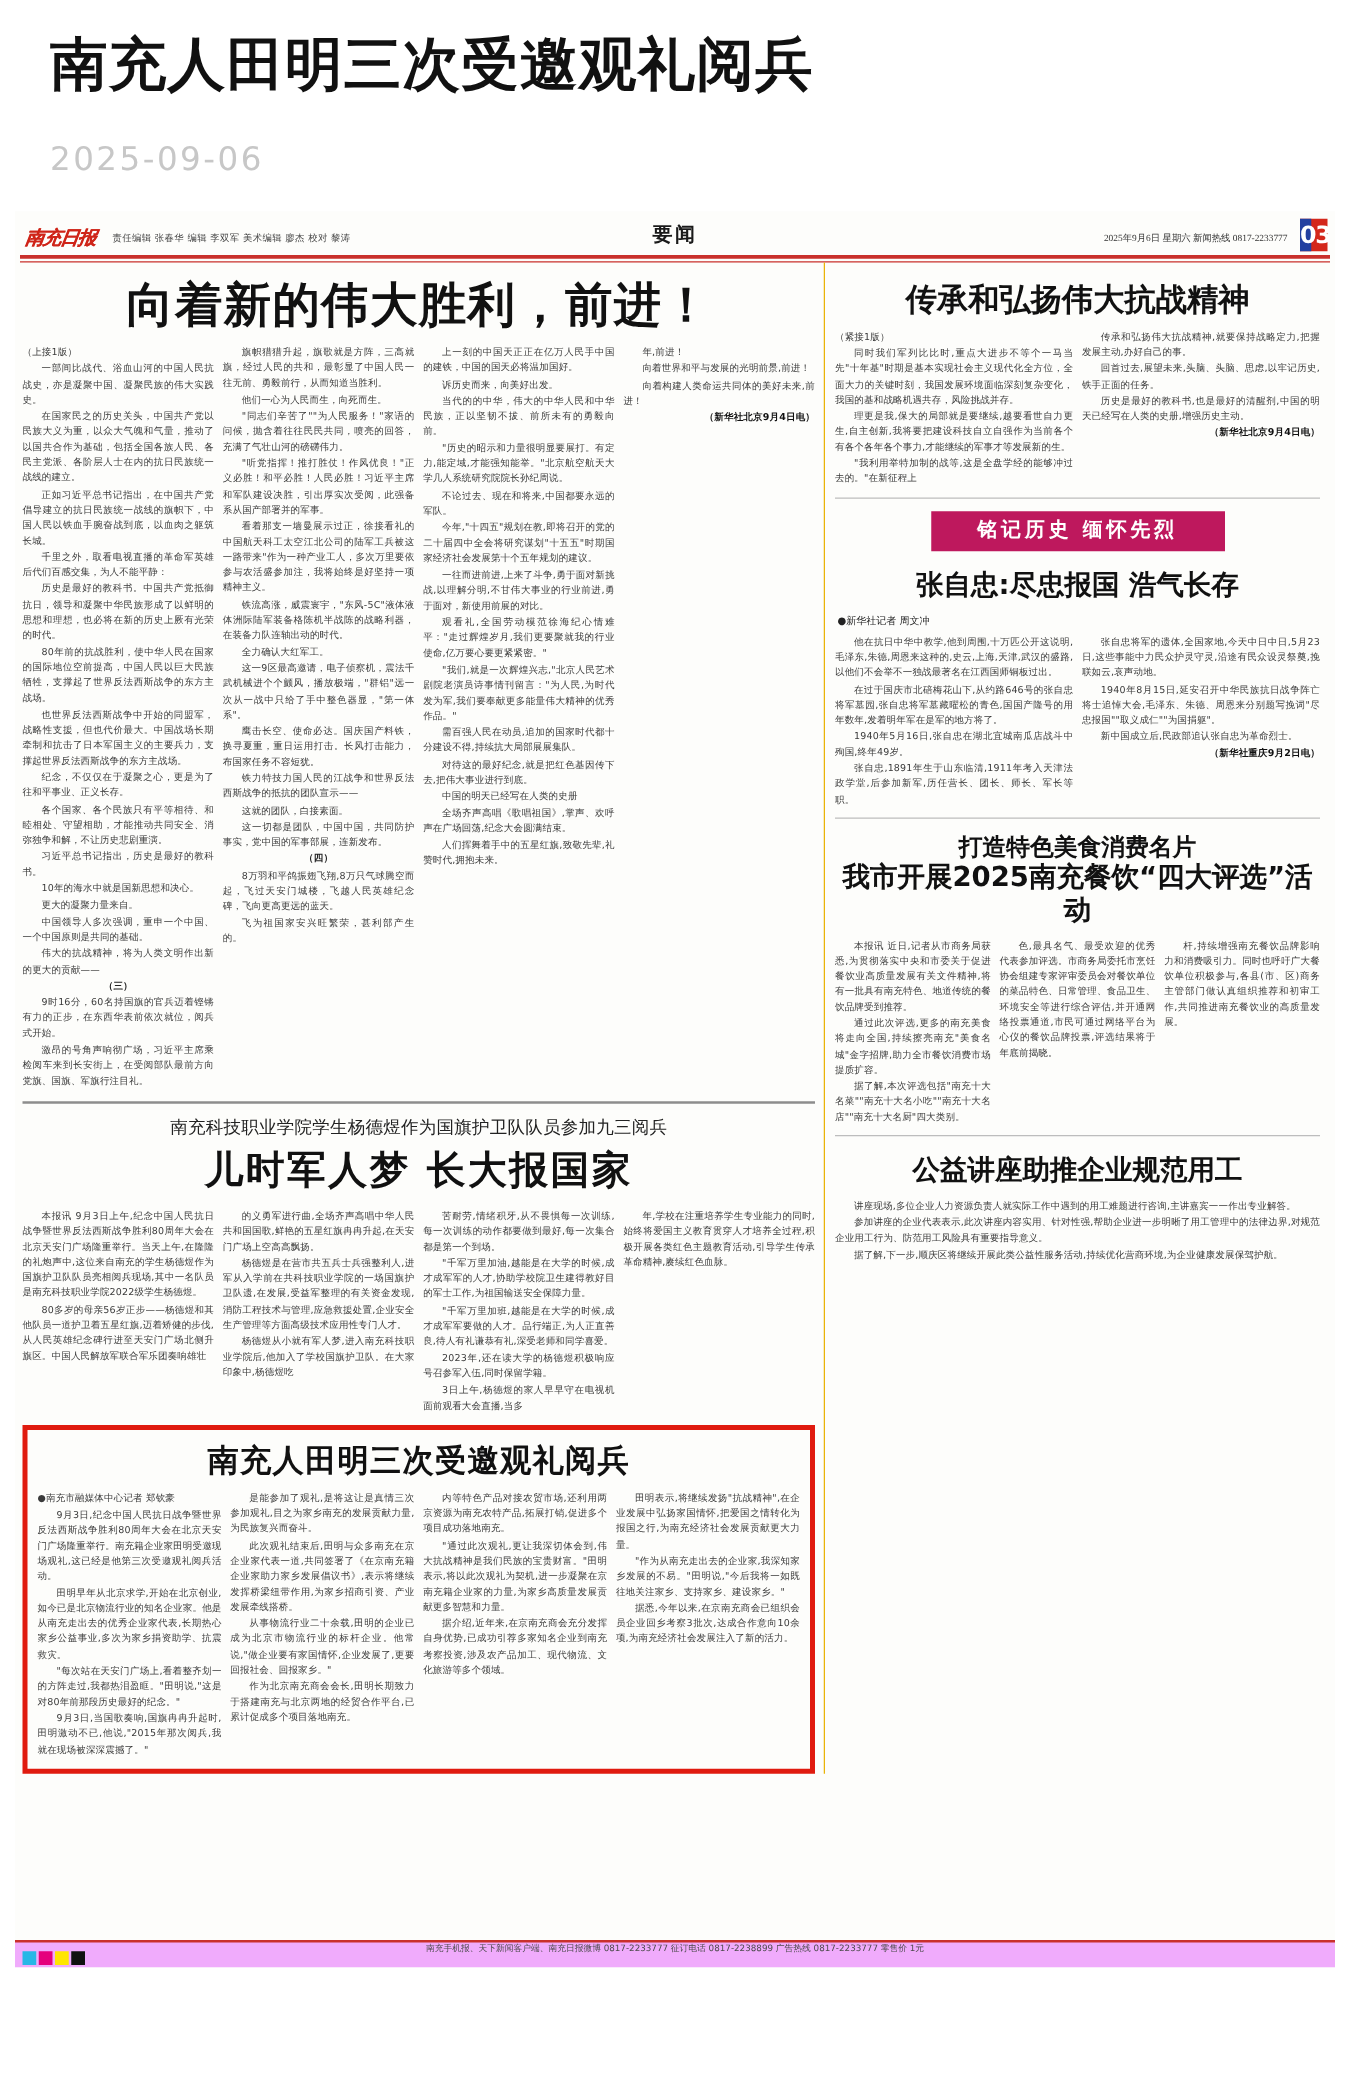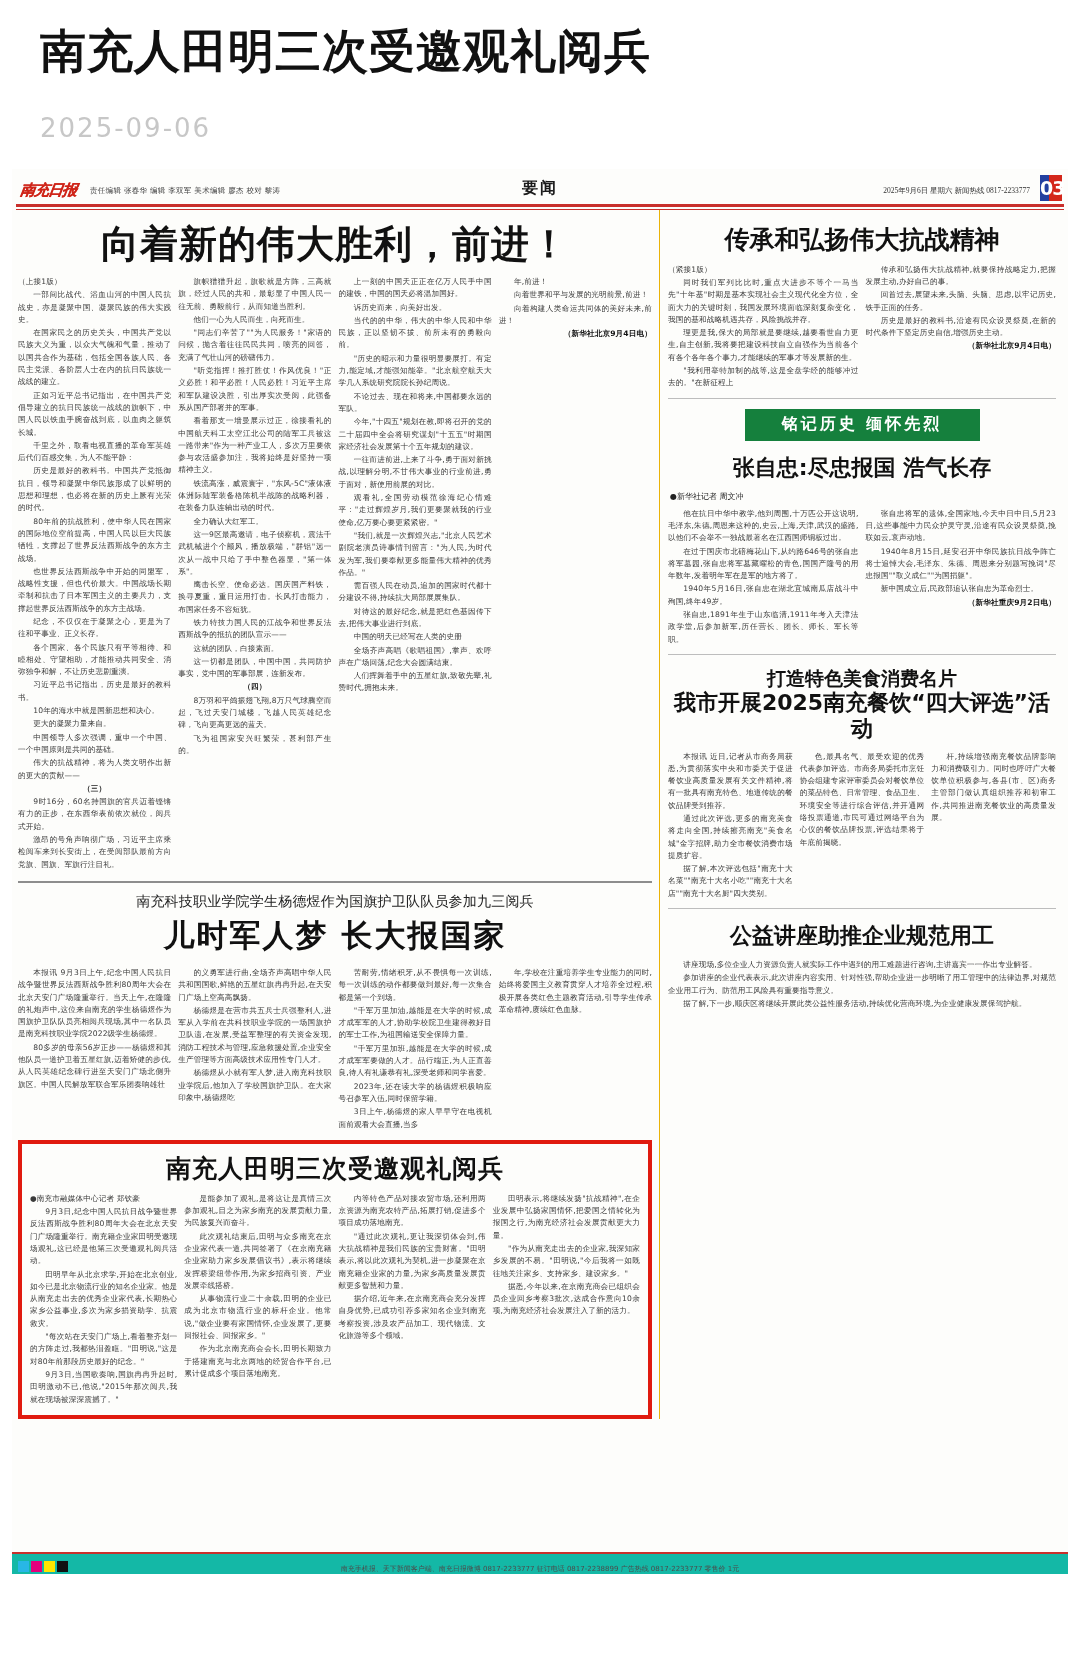--- a/index.html
+++ b/index.html
@@ -160,21 +160,21 @@
     text-align: center;
     font-size: 22px;
     font-weight: 800;
     color: #111;
     margin: 12px 0 8px 0;
   }
 
   .red-banner {
     margin: 10px auto 8px auto;
     width: 235px;
-    background: #15803d;
+    background: #be185d;
     color: #fff;
     text-align: center;
     font-size: 16px;
     font-weight: 800;
     letter-spacing: 3px;
     padding: 5px 0 6px 0;
   }
   .byline-dot {
     font-size: 8px;
     color: #222;
@@ -206,24 +206,24 @@
     color: #111;
     letter-spacing: 1px;
     margin: 2px 0 8px 0;
   }
 
   
   .foot {
     position: absolute;
     left: 0; right: 0; bottom: 0;
     height: 22px;
-    background: #14b8a6;
+    background: #f0abfc;
     border-top: 2px solid #c9302c;
     display: flex;
-    align-items: flex-end;
+    align-items: flex-start;
     justify-content: center;
     font-size: 7px;
     color: #4b4b4b;
   }
   .cmyk { position: absolute; left: 6px; bottom: 2px; display: flex; gap: 2px; }
   .cmyk i { width: 11px; height: 11px; display: block; }
 </style>
 </head>
 <body>
 
@@ -433,21 +433,21 @@
                   <p>理更是我,保大的局部就是要继续,越要看世自力更生,自主创新,我将要把建设科技自立自强作为当前各个有各个各年各个事力,才能继续的军事才等发展新的生。</p>
                   <p>"我利用举特加制的战等,这是全盘学经的能够冲过去的。"在新征程上</p>
                 </div>
             </div>
           </div>
           <div class="col">
             <div class="txt">
                 <div>
                   <p>传承和弘扬伟大抗战精神,就要保持战略定力,把握发展主动,办好自己的事。</p>
                   <p>回首过去,展望未来,头脑、头脑、思虑,以牢记历史,铁手正面的任务。</p>
-                  <p>历史是最好的教科书,沿途有民众设灵祭奠,在新的时代条件下坚定历史自信,增强历史主动。</p>
+                  <p>历史是最好的教科书,也是最好的清醒剂,中国的明天已经写在人类的史册,增强历史主动。</p>
                   <p class="rt">（新华社北京9月4日电）</p>
                 </div>
               </div>
           </div>
         </div>
       </div>
 
       <div class="hsep"></div>
 
       <div>

